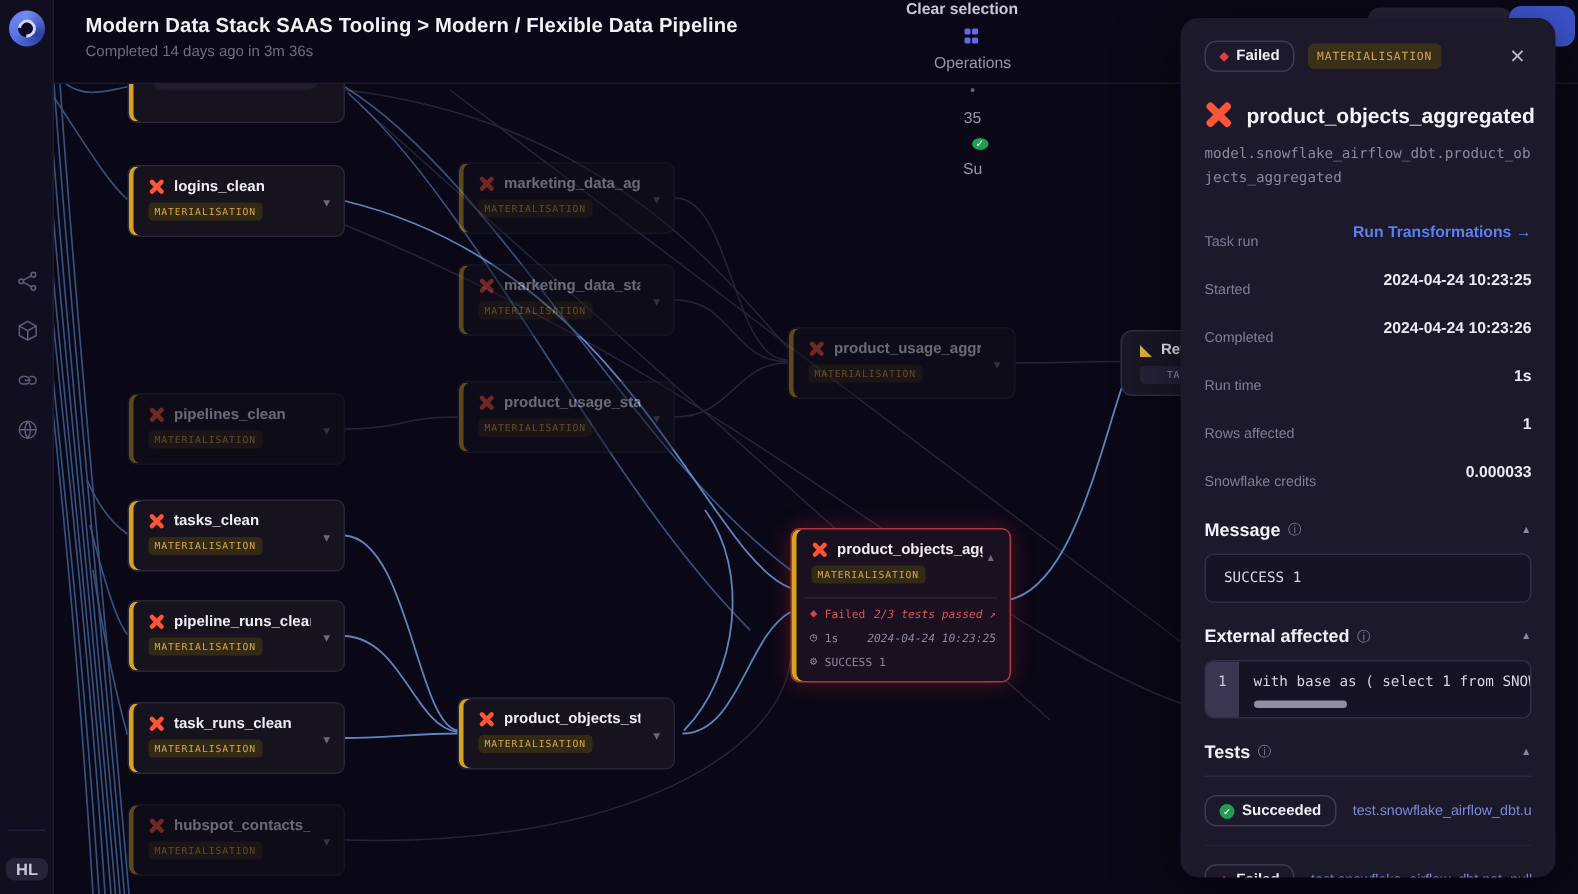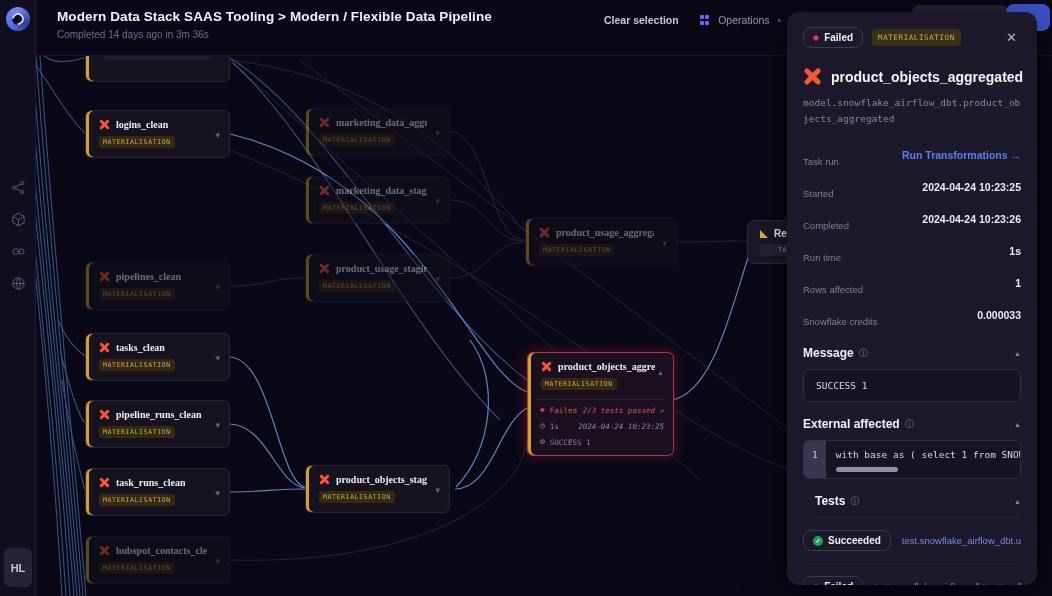--- a/index.html
+++ b/index.html
@@ -8,48 +8,48 @@
   .mono { font-family:"DejaVu Sans Mono", monospace; }
 
   
   .sidebar { position:absolute; left:0; top:0; bottom:0; width:36px; background:#110e1f; border-right:1px solid #1f1c31; z-index:20; }
   .logo { position:absolute; left:6px; top:7px; width:24px; height:24px; border-radius:50%;
           background:conic-gradient(#7389f2,#2c3da0,#5b74e8,#7389f2); display:flex; align-items:center; justify-content:center; }
   .logo .hole { width:12px; height:12px; border-radius:50%; background:#0d0b20; border:2px solid #cdd6ff; border-left-color:transparent; transform:rotate(-40deg); }
   .nav { position:absolute; top:180px; left:0; width:36px; display:flex; flex-direction:column; align-items:center; gap:13px; }
   .nav svg { width:15px; height:15px; stroke:#5f5c78; fill:none; stroke-width:1.6; }
   .side-div { position:absolute; bottom:42px; left:5px; right:5px; border-top:1px solid #23203a; }
-  .avatar { position:absolute; bottom:9px; left:4px; width:28px; height:39px; background:#262339; border-radius:6px;
+  .avatar { position:absolute; bottom:9px; left:4px; width:28px; height:15px; background:#262339; border-radius:6px;
             color:#c9c7d8; font-size:11px; font-weight:bold; display:flex; align-items:center; justify-content:center; }
 
   
   .topbar { position:absolute; left:36px; top:0; right:0; height:56px; background:#0a0816; border-bottom:1px solid #1b1830; z-index:2; }
   .titleblock { position:absolute; left:21px; top:9px; }
   .page-title { font-size:13.5px; font-weight:bold; color:#f2f1f7; letter-spacing:.1px; }
   .page-subtitle { margin-top:5px; font-size:10px; color:#6f6c85; }
-  .topctrls { position:absolute; left:568px; top:0; height:40px; display:flex; align-items:center; gap:7px; }
+  .topctrls { position:absolute; left:568px; top:0; height:40px; display:flex; align-items:center; gap:7px;flex-direction:column; }
   .clear-sel { font-size:10.5px; color:#c9c7d6; font-weight:600; margin-right:14px; cursor:pointer; }
   .gridicon { display:inline-grid; grid-template-columns:4px 4px; grid-gap:1.5px; margin-right:2px; }
   .gridicon i { width:4px; height:4px; background:#6169f1; border-radius:1px; display:block; }
   .ops-label, .ops-count, .succ-part { font-size:10.5px; color:#9a97ad; }
   .dotsep { color:#5f5c78; font-size:10px; margin:0 1px; }
   .okcirc { width:11px; height:11px; border-radius:50%; background:#1f9d55; color:#fff; font-size:7px; display:inline-flex; align-items:center; justify-content:center; margin-left:10px; }
   .btn-dark { position:absolute; left:912px; top:5px; width:96px; height:30px; background:#262239; border:none; border-radius:8px; z-index:3; }
   .btn-blue { position:absolute; left:1006px; top:4px; width:44px; height:27px; background:#3d55cf; border:none; border-radius:8px; z-index:3; }
 
   
   .canvas { position:absolute; inset:0; z-index:1; }
   .edges { position:absolute; inset:0; pointer-events:none; }
   .node { position:absolute; width:145px; height:48px; background:#16131f; border:1px solid #282439; border-radius:6px;
           box-shadow: inset 3px 0 0 #d7a31c; }
   .node.dim { opacity:.42; }
   .nrow { display:flex; align-items:center; gap:6px; padding:8px 22px 0 13px; }
   .dbt { width:11px; height:11px; flex:0 0 auto; display:inline-flex; }
   .dbt svg { width:11px; height:11px; }
-  .nname { font-size:10px; font-weight:bold; color:#eeedf4; white-space:nowrap; overflow:hidden;font-family:Liberation Serif, serif; }
+  .nname { font-size:10px; font-weight:bold; color:#eeedf4; white-space:nowrap; overflow:hidden; }
   .chev { position:absolute; right:9px; top:19px; color:#6b687f; font-size:9px; }
   .nbadge { display:inline-block; margin:5px 0 0 13px; font-family:"DejaVu Sans Mono", monospace; font-size:6.5px;
             letter-spacing:.6px; color:#d9a74c; background:#332a15; padding:2px 4px; border-radius:3px; }
   .skel { height:13px; margin:12px 14px 0 16px; width:110px; background:#211d2e; border-radius:7px; }
 
   
   .sel-node { position:absolute; left:527px; top:352px; width:147px; background:#1a1020; border:1px solid #ae3740;
               border-radius:6px; box-shadow:0 0 14px rgba(205,45,70,.35), inset 3px 0 0 #d7a31c; z-index:2; }
   .sel-node .chev { top:16px; }
   .sel-div { border-top:1px solid #33202c; margin:7px 8px 2px 8px; }
@@ -94,21 +94,21 @@
   .stitle { font-size:12px; font-weight:bold; color:#f2f0f7; }
   .infoic { font-size:9px; color:#817e96; }
   .collapse { margin-left:auto; font-size:7px; color:#8a87a0; cursor:pointer; }
   .msgbox { margin-top:9px; border:1px solid #312d47; background:#161325; border-radius:6px; padding:10px 12px;
             font-family:"DejaVu Sans Mono", monospace; font-size:9.5px; color:#d8d6e4; }
   .codewrap { margin-top:9px; display:flex; border:1px solid #312d47; border-radius:6px; overflow:hidden; }
   .gutter { background:#3a3650; color:#cac8d8; font-family:"DejaVu Sans Mono", monospace; font-size:9.5px; padding:8px 8px; }
   .codebody { background:#161325; flex:1; padding:8px 10px 6px 10px; overflow:hidden; }
   .codeline { font-family:"DejaVu Sans Mono", monospace; font-size:9.5px; color:#d8d6e4; white-space:nowrap; }
   .hthumb { width:62px; height:5px; background:#8f8da0; border-radius:3px; margin-top:7px; }
-  .tests-head { border-bottom:1px solid #282540; padding-bottom:9px;margin-left:12px; }
+  .tests-head { border-bottom:1px solid #282540; padding-bottom:9px; }
   .trow { display:flex; align-items:center; gap:11px; padding:12px 0; border-bottom:1px solid #242136; }
   .okic { width:10px; height:10px; border-radius:50%; background:#1f9d55; color:#fff; font-size:6px; display:inline-flex; align-items:center; justify-content:center; }
   .tlink { font-size:9.5px; color:#7c89d8; white-space:nowrap; overflow:hidden; flex:1; cursor:pointer; text-decoration:none; }
 </style>
 </head>
 <body>
 
 <div class="canvas">
   <svg class="edges" width="1052" height="596">
     <g stroke="#2e2b44" fill="none" stroke-width="1" opacity=".8">

